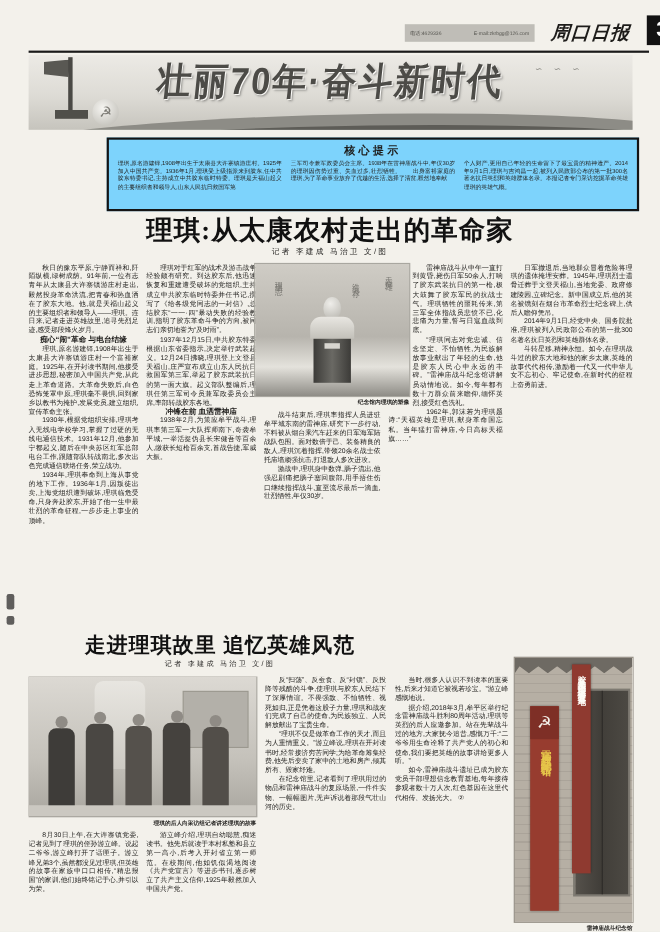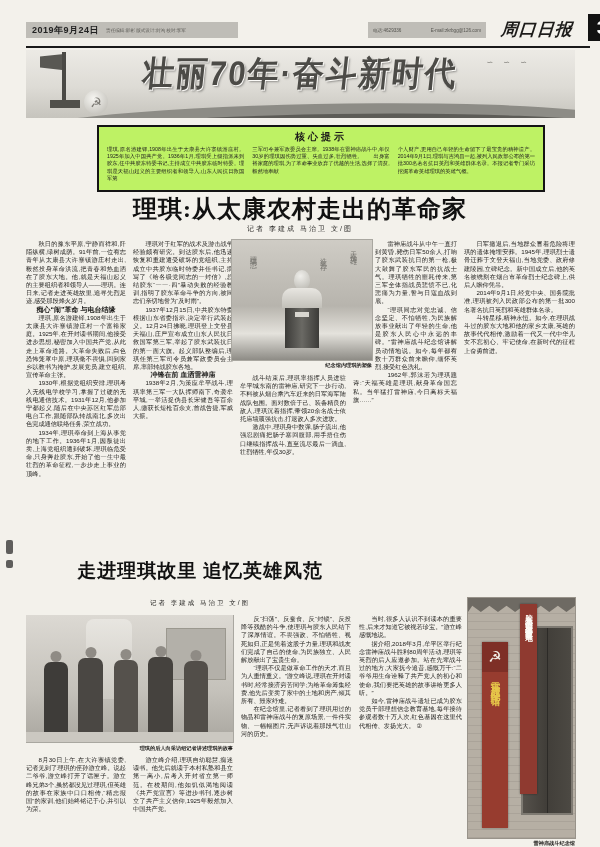--- a/index.html
+++ b/index.html
@@ -26,21 +26,21 @@
   .wave1{position:absolute;left:-30px;bottom:-16px;width:640px;height:30px;background:#8d8c86;border-radius:50% 50% 0 0/90% 90% 0 0;transform:rotate(-1.2deg);}
   .wave2{position:absolute;left:-20px;bottom:-22px;width:660px;height:26px;background:#5d5c57;border-radius:50% 50% 0 0/100% 100% 0 0;transform:rotate(-.8deg);}
   .monument{position:absolute;left:10px;bottom:10px;width:60px;height:56px;}
   .m-pole{position:absolute;left:26px;top:0;width:4px;height:48px;background:#4a4945;}
   .m-flag{position:absolute;left:4px;top:2px;width:24px;height:16px;background:#595853;clip-path:polygon(0 15%,100% 0,92% 100%,0 85%);}
   .m-base{position:absolute;left:14px;bottom:0;width:30px;height:8px;background:#504f4a;}
   .emblem{position:absolute;left:58px;bottom:4px;width:24px;height:24px;border-radius:50%;background:radial-gradient(circle at 40% 35%,#f6f5f1,#b9b7b0);display:flex;align-items:center;justify-content:center;font-size:13px;color:#7c7a74;}
   .birds{position:absolute;right:44px;top:8px;color:#55544f;font-size:8px;letter-spacing:4px;transform:scaleY(.7);}
 
   
-  .core{position:absolute;left:97px;top:125px;width:448px;height:67px;border:2px solid #141414;background:#bef264;box-sizing:border-box;padding:3px 8px;}
+  .core{position:absolute;left:97px;top:125px;width:484px;height:67px;border:2px solid #141414;background:#7dd3fc;box-sizing:border-box;padding:3px 8px;}
   .core-title{text-align:center;font-size:10px;font-weight:800;letter-spacing:3px;margin-bottom:2px;}
   .core-cols{display:flex;gap:8px;}
   .core-col{flex:1;font-size:5.3px;line-height:7.2px;text-align:justify;color:#22211f;overflow:hidden;height:46px;}
 
   
   .main-hl{position:absolute;left:60px;top:193px;width:480px;text-align:center;font-size:24px;font-weight:900;letter-spacing:1px;color:#111;font-family:Liberation Serif, serif;white-space:nowrap;}
   .main-by{position:absolute;left:60px;top:224px;width:480px;text-align:center;font-size:7px;letter-spacing:2px;color:#2a2927;}
   .main-body{position:absolute;left:26px;top:240px;width:549px;height:336px;display:flex;gap:7px;}
   .mcol{font-size:6.2px;line-height:8.2px;text-align:justify;overflow:hidden;height:336px;}
   .mcol.c1{width:100px;} .mcol.c2{width:100px;} .mcol.c3{width:106px;} .mcol.c4{width:104px;} .mcol.c5{width:111px;}
@@ -52,21 +52,21 @@
   
   .photo1{position:absolute;left:206px;top:0;width:140px;height:120px;background:linear-gradient(180deg,#cfccc5 0%,#b7b4ad 55%,#e4e2dc 78%,#8e8c86 100%);overflow:hidden;z-index:2;box-shadow:0 0 0 1px #a9a7a0;}
   .callig{position:absolute;top:6px;writing-mode:vertical-rl;font-size:7px;color:#5f5e59;opacity:.75;font-family:"Liberation Serif","DejaVu Serif",serif;letter-spacing:2px;}
   .bust-head{position:absolute;left:62px;top:30px;width:16px;height:20px;border-radius:50% 50% 45% 45%;background:radial-gradient(circle at 40% 30%,#efeeea,#b5b3ac);}
   .bust-body{position:absolute;left:50px;top:48px;width:40px;height:20px;border-radius:10px 10px 0 0;background:linear-gradient(180deg,#e8e6e1,#c2c0b9);}
   .pedestal{position:absolute;left:53px;top:68px;width:34px;height:40px;background:linear-gradient(90deg,#3c3b38,#6a6964,#3c3b38);}
   .ped-plate{position:absolute;left:63px;top:72px;width:14px;height:5px;background:#d8d6d0;}
   .photo1-cap{position:absolute;left:206px;top:122px;width:140px;text-align:right;font-size:5.2px;font-weight:bold;color:#22211f;}
 
   
-  .bot-hl{position:absolute;left:26px;top:558px;width:348px;text-align:center;font-size:19px;font-weight:900;color:#111;letter-spacing:1px;font-family:"Liberation Serif","DejaVu Serif",serif;white-space:nowrap;}
+  .bot-hl{position:absolute;left:26px;top:574px;width:348px;text-align:center;font-size:19px;font-weight:900;color:#111;letter-spacing:1px;font-family:"Liberation Serif","DejaVu Serif",serif;white-space:nowrap;}
   .bot-by{position:absolute;left:26px;top:599px;width:348px;text-align:center;font-size:6.5px;letter-spacing:2px;color:#2a2927;}
   .bot-body{position:absolute;left:26px;top:615px;width:436px;height:232px;display:flex;gap:8px;overflow:hidden;}
   .bcol{font-size:6.2px;line-height:8.2px;text-align:justify;overflow:hidden;}
   .bcol p{margin:0;text-indent:2em;}
   .left-block{width:207px;display:flex;flex-direction:column;}
   .photo3{width:207px;height:127px;background:linear-gradient(180deg,#dcd9d3 0%,#c4c1ba 60%,#a9a69f 100%);position:relative;overflow:hidden;box-shadow:0 0 0 1px #a9a7a0;}
   .statue-bg{position:absolute;left:60px;top:4px;width:46px;height:80px;background:linear-gradient(180deg,#e9e7e2,#cFCCC5);border-radius:8px 8px 0 0;opacity:.9;}
   .panel-bg{position:absolute;right:8px;top:14px;width:58px;height:50px;background:#b3b0a9;box-shadow:0 0 0 1px #9b988f;}
   .person{position:absolute;bottom:10px;border-radius:7px 7px 0 0;}
   .p-head{position:absolute;left:50%;transform:translateX(-50%);top:-11px;width:11px;height:11px;border-radius:50%;background:#8f8b85;}
@@ -89,24 +89,20 @@
   .photo2-cap{position:absolute;left:468px;top:840px;width:107px;text-align:right;font-size:5.2px;font-weight:bold;}
 
   .smudge{position:absolute;left:6px;width:7px;background:#3a3a38;border-radius:2px;opacity:.8;}
 </style>
 </head>
 <body>
 
 <div class="page">
 
   <div class="header">
-    <div class="h-bar left">
-      <span class="h-date">2019年9月24日</span>
-      <span class="h-credits">责任编辑:邵彬  版式设计:刘鸿  校对:李军</span>
-    </div>
     <div class="h-bar right">
       <span class="h-contact">电话:4629336</span>
       <span class="h-contact">E-mail:zkrbgg@126.com</span>
     </div>
     <div class="masthead">周口日报</div>
     <div class="pagenum">3</div>
   </div>
 
   <div class="banner">
     <div class="monument">

